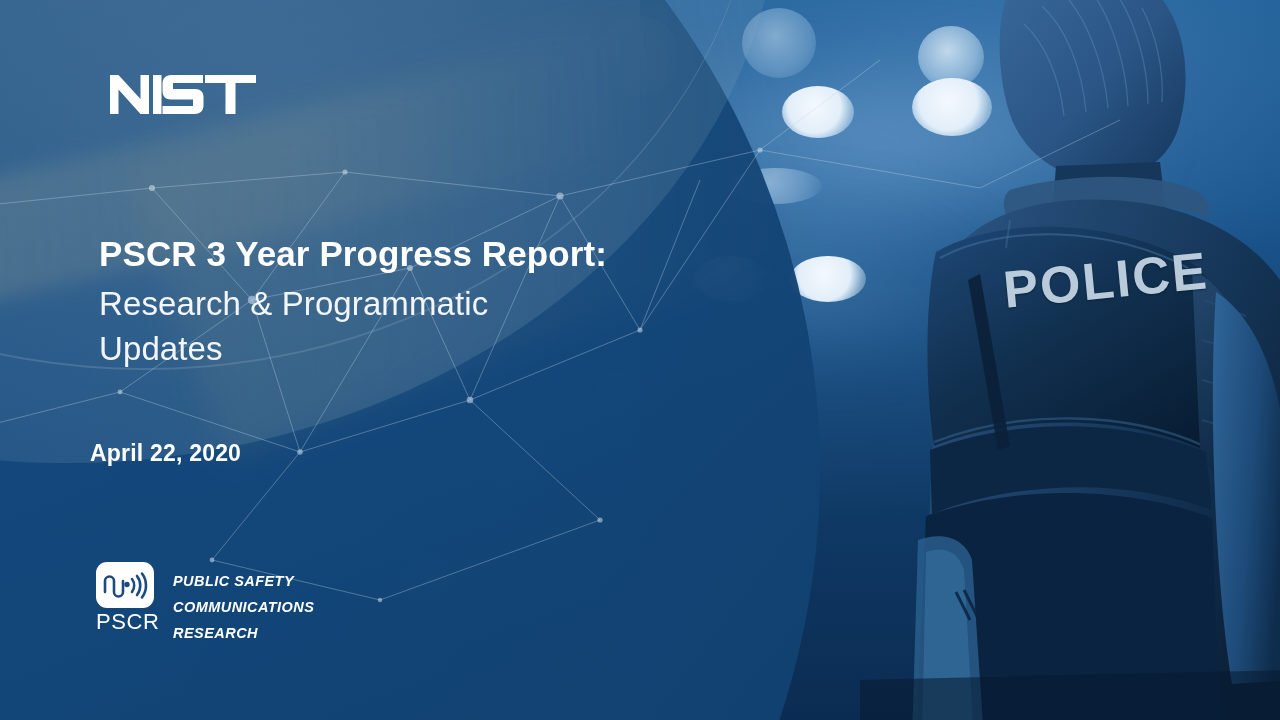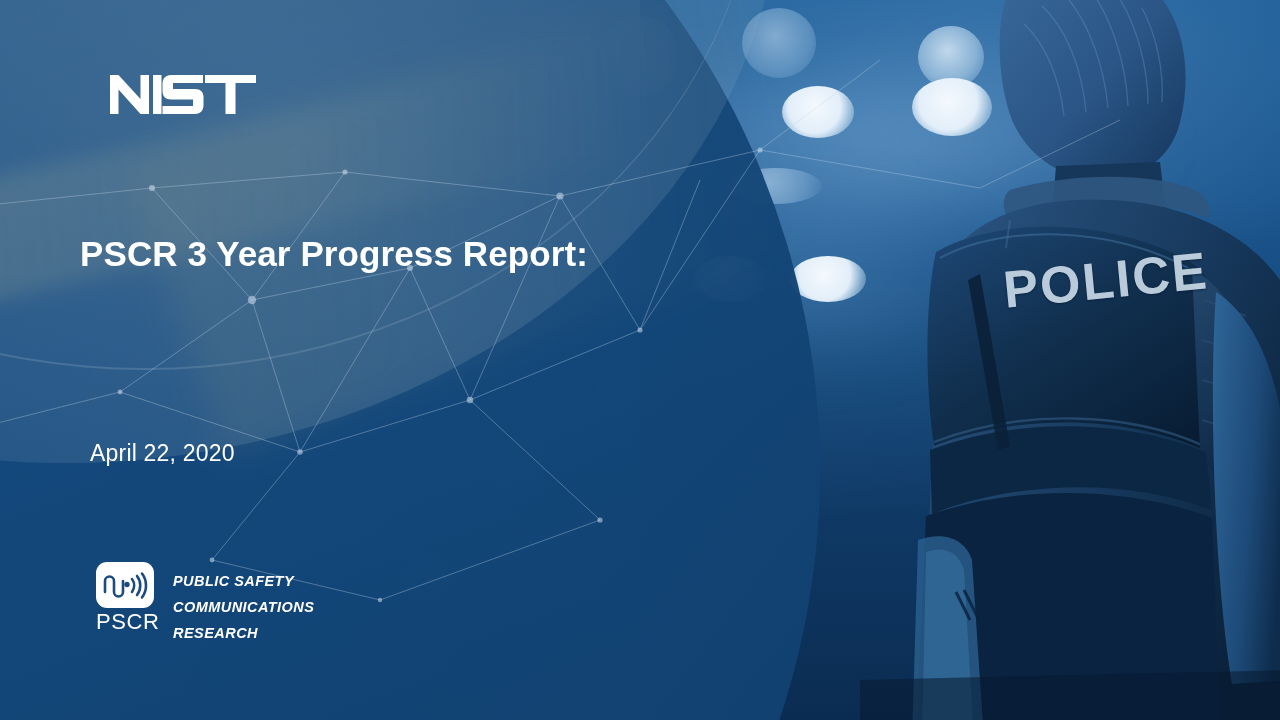--- a/index.html
+++ b/index.html
@@ -130,42 +130,42 @@
 
   
   .mesh { position:absolute; left:0; top:0; width:1280px; height:720px; }
   .mesh svg { width:100%; height:100%; display:block; }
 
   
   .nist-logo { position:absolute; left:110px; top:66px; width:146px; height:50px; }
   .nist-logo svg { width:100%; height:100%; display:block; }
 
   
-  .title-block { position:absolute; left:80px; top:234px; width:640px; }
+  .title-block { position:absolute; left:99px; top:234px; width:640px; }
   .title-main {
     font-size:35px;
     font-weight:700;
     color:#FFFFFF;
     letter-spacing:.1px;
     line-height:1.16;
     white-space:nowrap;
   }
   .title-sub {
     margin-top:6px;
     font-size:33px;
     font-weight:300;
     color:#F2F6FA;
     line-height:1.38;
     letter-spacing:.1px;
   }
 
   .slide-date {
     position:absolute; left:90px; top:440px;
     font-size:23px;
-    font-weight:400;
+    font-weight:700;
     color:#FFFFFF;
     letter-spacing:.2px;
   }
 
   
   .pscr-lockup { position:absolute; left:96px; top:562px; display:flex; align-items:flex-start; }
   .pscr-mark { width:68px; display:flex; flex-direction:column; align-items:flex-start; }
   .pscr-badge {
     width:58px; height:46px;
     background:#FFFFFF;
@@ -355,20 +355,24 @@
 
         <path d="M186 18 L122 18 C111 18 105 25 105 36 L105 50 C105 60 111 67 122 67 L166 67 L166 80 L105 80 L105 96 L170 96 C181 96 187 89 187 78 L187 62 C187 52 181 46 170 46 L126 46 L126 34 L186 34 Z"></path>
 
         <path d="M190 18 L292 18 L292 34 L251 34 L251 96 L231 96 L231 34 L190 34 Z"></path>
       </g>
     </svg>
   </div>
 
   <div class="title-block">
     <div class="title-main">PSCR 3 Year Progress Report:</div>
+    <div class="title-sub">
+      <div>Research &amp; Programmatic</div>
+      <div>Updates</div>
+    </div>
   </div>
 
   <div class="slide-date">April 22, 2020</div>
 
   <div class="pscr-lockup">
     <div class="pscr-mark">
       <div class="pscr-badge">
         <svg viewBox="0 0 92 60" aria-hidden="true">
           <g fill="none" stroke="#1B4B80" stroke-width="5.2" stroke-linecap="round">
 

